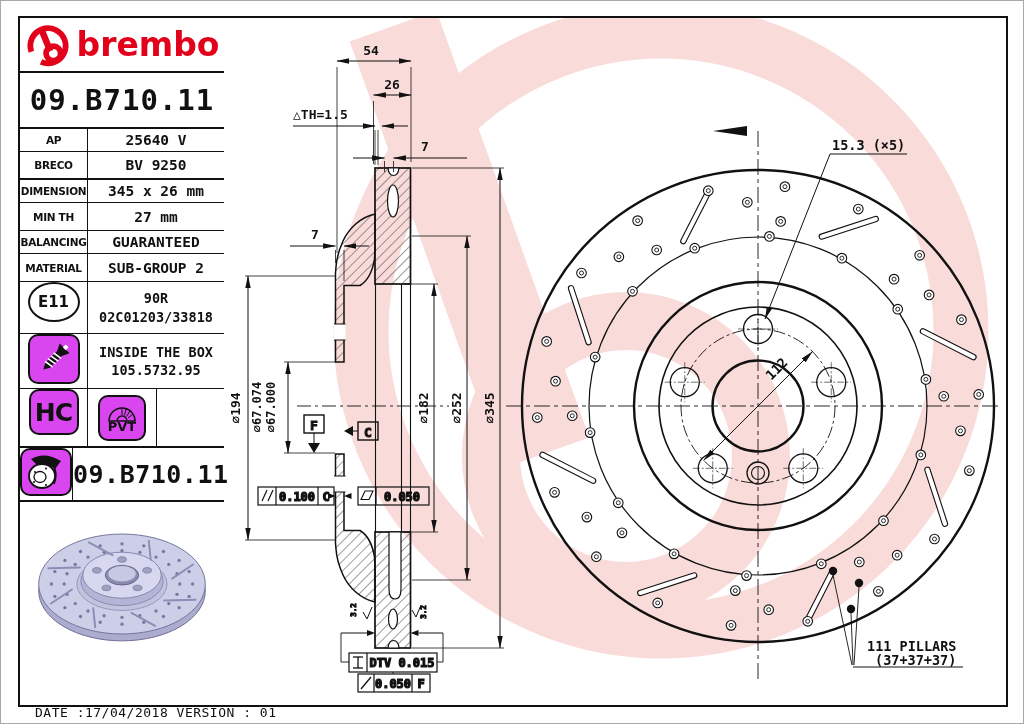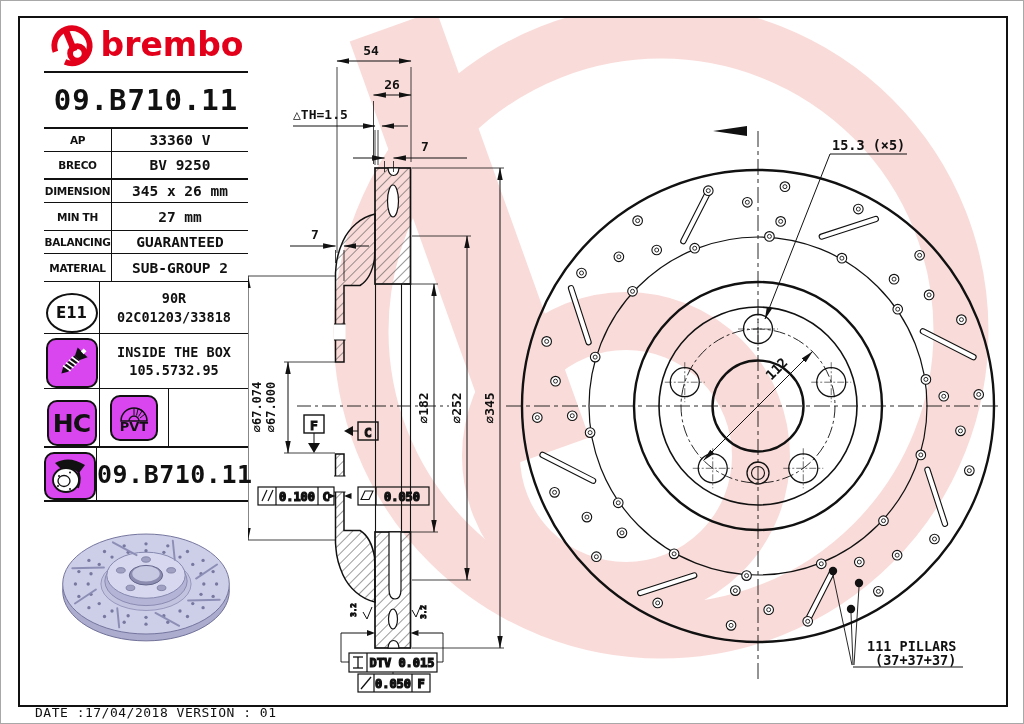--- a/index.html
+++ b/index.html
@@ -1,39 +1,39 @@
 <!DOCTYPE html>
 <html><head>
 <meta charset="utf-8">
 <style>
   html,body{margin:0;padding:0;background:#fff;}
   #page{position:relative;width:1022px;height:722px;border:1px solid #a8a8a8;background:#fff;overflow:hidden;
         font-family:"DejaVu Sans", "Liberation Sans", sans-serif;color:#111;}
   #frame{position:absolute;left:17px;top:15px;width:986px;height:687px;border:2px solid #111;z-index:6;pointer-events:none;}
   #drawing{position:absolute;left:17px;top:15px;z-index:1;}
   
-  #leftpanel{position:absolute;left:19px;top:17px;width:204px;height:687px;background:#fff;z-index:4;display:flex;flex-direction:column;padding-left:24px;}
+  #leftpanel{position:absolute;left:19px;top:17px;width:204px;height:687px;background:#fff;z-index:4;display:flex;flex-direction:column;}
   .pbox{box-sizing:border-box;border-bottom:1px solid #111;display:flex;align-items:center;}
   .mono{font-family:"DejaVu Sans Mono","Liberation Mono",monospace;}
   .box-logo{height:55px;border-bottom:2px solid #111;justify-content:center;gap:6px;}
   .brand-word{font-weight:bold;font-size:33px;letter-spacing:0px;line-height:1;}
   .box-part{height:56px;border-bottom:2px solid #111;justify-content:center;}
   .box-part .pn{font-size:29px;font-weight:bold;letter-spacing:1px;}
   .spec-row{height:23px;}
   .spec-row.h28{height:28px;}
   .spec-row.thick{border-bottom:2px solid #111;}
   .spec-label{box-sizing:border-box;width:68px;border-right:1px solid #111;align-self:stretch;display:flex;align-items:center;justify-content:center;
               font-weight:bold;font-size:10.5px;letter-spacing:-0.3px;}
   .spec-value{flex:1;text-align:center;font-weight:bold;font-size:14.5px;}
   .row-e11{height:52px;}
   .row-screw{height:55px;}
   .row-hc{height:59px;border-bottom:2px solid #111;}
   .row-part2{height:54px;border-bottom:2px solid #111;}
   .row-img{height:166px;border-bottom:none;justify-content:center;}
-  .cell-icon{box-sizing:border-box;width:56px;border-right:1px solid #111;align-self:stretch;display:flex;align-items:flex-end;justify-content:center;}
+  .cell-icon{box-sizing:border-box;width:68px;border-right:1px solid #111;align-self:stretch;display:flex;align-items:flex-start;justify-content:center;}
   .cell-icon2{box-sizing:border-box;width:69px;border-right:1px solid #111;align-self:stretch;display:flex;align-items:center;justify-content:center;}
   .cell-rest{flex:1;align-self:stretch;}
   .val2{flex:1;text-align:center;font-weight:bold;font-size:13.5px;line-height:1.35;}
   .e11-badge{box-sizing:border-box;width:52px;height:40px;border:2px solid #111;border-radius:50%;display:flex;align-items:center;justify-content:center;
              font-weight:bold;font-size:15px;}
   .sq-icon{box-sizing:border-box;border:2.5px solid #111;border-radius:10px;display:flex;flex-direction:column;align-items:center;justify-content:center;background:#d946ef;}
   .hc-icon{width:50px;height:46px;font-weight:900;font-size:25px;letter-spacing:-1px;}
   .pvt-icon{width:48px;height:46px;}
   .pvt-icon .pvt-txt{font-weight:900;font-size:13px;margin-top:-3px;}
   .screw-icon{width:52px;height:50px;}
@@ -392,21 +392,21 @@
         </g>
       </svg>
       <span class="brand-word" style="color:#e2001a">brembo</span>
     </div>
     <div class="pbox box-part">
       <span class="pn mono">09.B710.11</span>
     </div>
 
     <div class="pbox spec-row">
       <div class="spec-label">AP</div>
-      <div class="spec-value mono">33360 V</div>
+      <div class="spec-value mono">25640 V</div>
     </div>
     <div class="pbox spec-row h28 thick">
       <div class="spec-label">BRECO</div>
       <div class="spec-value mono">BV 9250</div>
     </div>
     <div class="pbox spec-row">
       <div class="spec-label">DIMENSION</div>
       <div class="spec-value mono">345 x 26 mm</div>
     </div>
     <div class="pbox spec-row h28">

